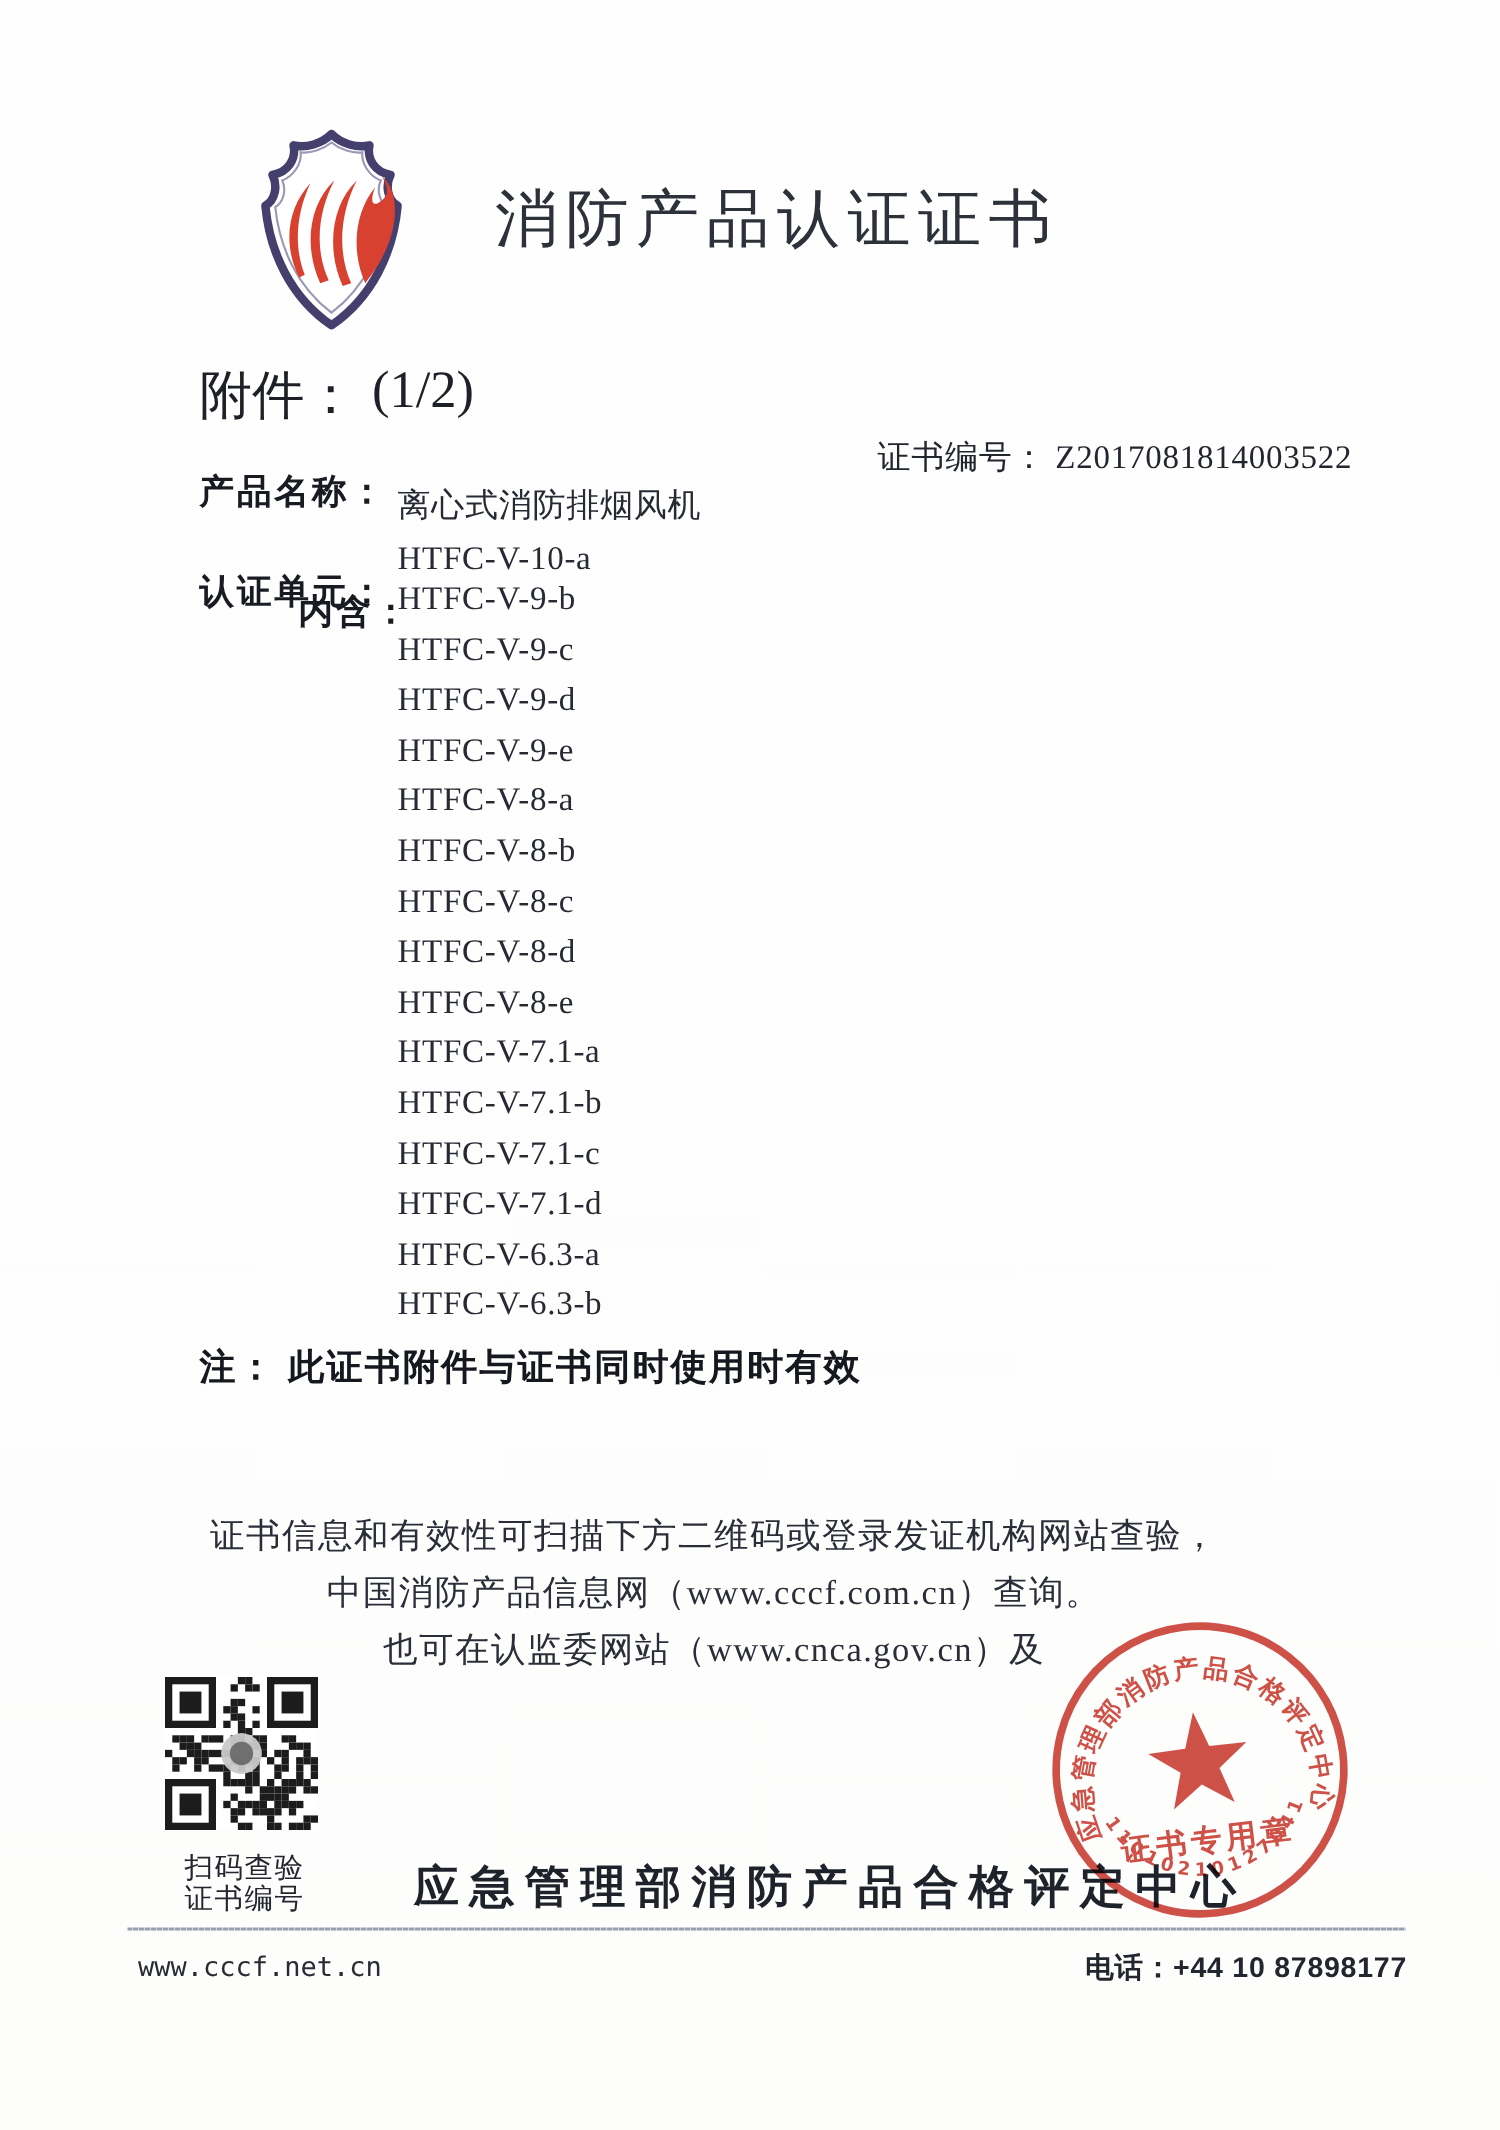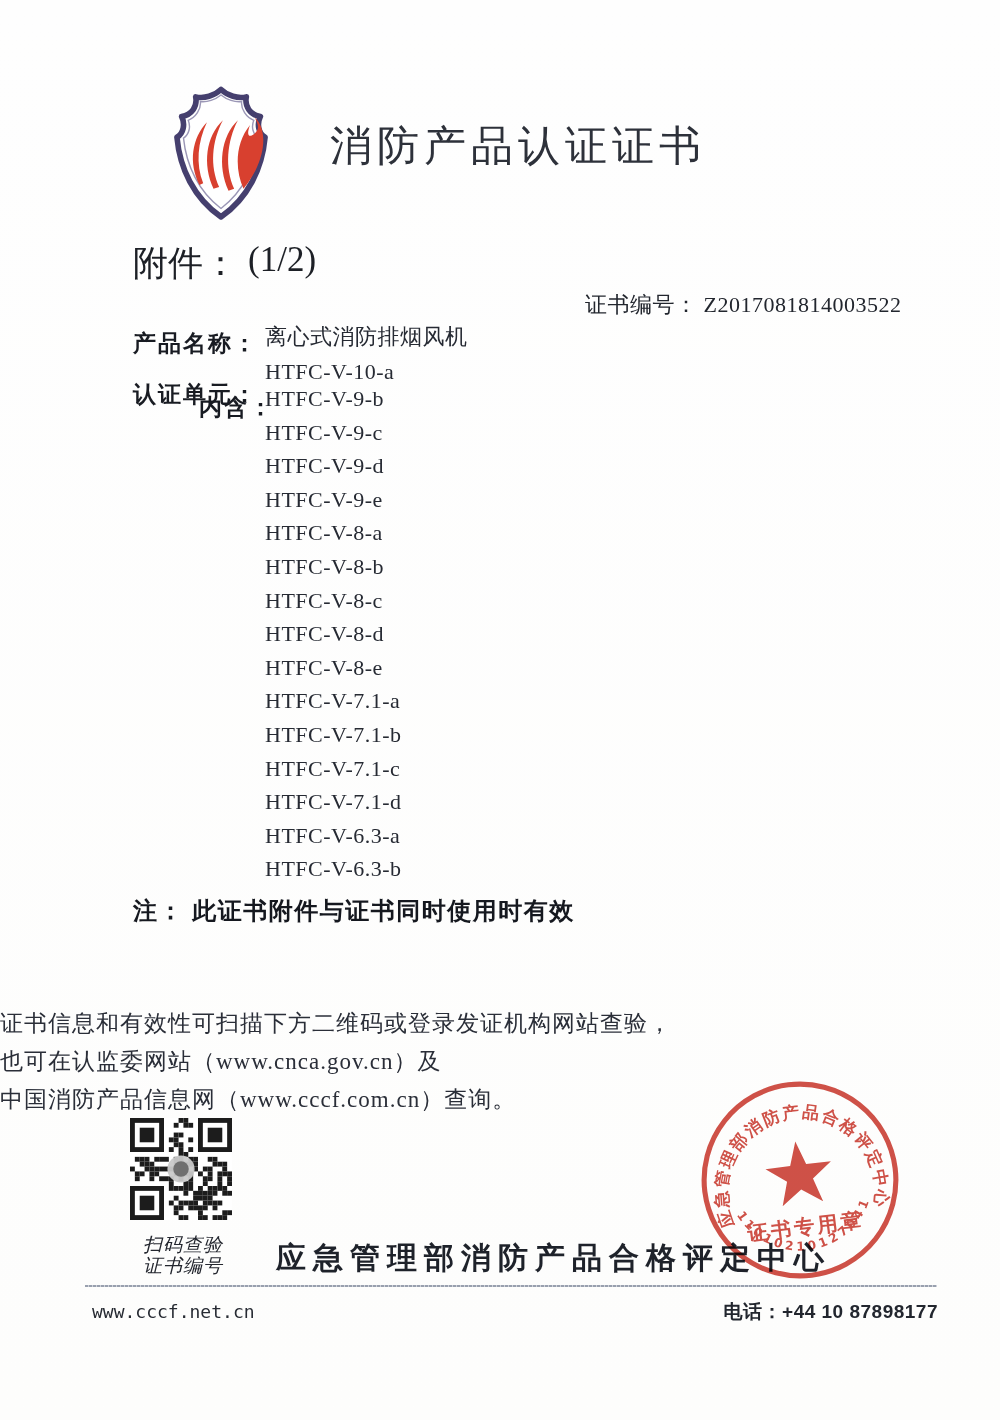--- a/index.html
+++ b/index.html
@@ -38,48 +38,48 @@
   .field-label{
     position:absolute;left:133px;
     font-size:23px;font-weight:700;color:#181b22;
     letter-spacing:2px;font-family:"Liberation Sans",sans-serif;
   }
   .field-value{
     position:absolute;left:265px;
     font-size:22px;color:#262a33;
     font-family:"Liberation Serif",serif;letter-spacing:.5px;
   }
-  .lbl-product{top:328px;font-family:Liberation Mono, monospace;}
+  .lbl-product{top:312px;font-family:Liberation Mono, monospace;}
   .val-product{top:322px;}
   .lbl-unit{top:355px;margin-top:24px;}
   .val-unit{top:359px;}
   .lbl-includes{left:199px;top:392px;}
 
   .includes-list{
     position:absolute;left:265px;top:382px;
     font-family:"Liberation Serif",serif;
     font-size:22px;color:#262a33;line-height:33.6px;letter-spacing:.5px;
   }
 
   .note-line{
     position:absolute;left:133px;top:895px;
     font-size:24px;font-weight:700;color:#15181f;
     letter-spacing:1.5px;font-family:"Liberation Sans",sans-serif;
   }
 
   
   .verify-block{
     position:absolute;left:0;top:1005px;width:952px;
-    text-align:left;
+    text-align:center;
     font-family:"Liberation Serif",serif;
     font-size:23px;color:#2a2e38;line-height:38px;letter-spacing:1px;
   }
 
   
-  .qr-wrap{position:absolute;left:128px;top:1118px;width:110px;font-style:italic;}
+  .qr-wrap{position:absolute;left:108px;top:1118px;width:110px;}
   .qr-box{width:106px;height:102px;}
   .qr-caption{
     margin-top:10px;text-align:center;
     font-family:"Liberation Serif",serif;
     font-size:19px;line-height:21px;color:#23262e;letter-spacing:1px;
   }
 
   
   .issuer-name{
     position:absolute;left:276px;top:1238px;
@@ -172,22 +172,22 @@
     <div>HTFC-V-7.1-c</div>
     <div>HTFC-V-7.1-d</div>
     <div>HTFC-V-6.3-a</div>
     <div>HTFC-V-6.3-b</div>
   </div>
 
   <div class="note-line">注： 此证书附件与证书同时使用时有效</div>
 
   <div class="verify-block">
     <div>证书信息和有效性可扫描下方二维码或登录发证机构网站查验，</div>
+    <div>中国消防产品信息网（www.cccf.com.cn）查询。</div>
     <div>也可在认监委网站（www.cnca.gov.cn）及</div>
-    <div>中国消防产品信息网（www.cccf.com.cn）查询。</div>
   </div>
 
   <div class="qr-wrap">
     <svg id="qr-svg" class="qr-box" viewBox="0 0 105 105">
         <rect x="0" y="0" width="105" height="105" fill="#ffffff"></rect>
         <rect x="50" y="0" width="5" height="5" fill="#1c1c1c"></rect>
         <rect x="55" y="0" width="5" height="5" fill="#1c1c1c"></rect>
         <rect x="45" y="5" width="5" height="5" fill="#1c1c1c"></rect>
         <rect x="55" y="5" width="5" height="5" fill="#1c1c1c"></rect>
         <rect x="60" y="5" width="5" height="5" fill="#1c1c1c"></rect>

